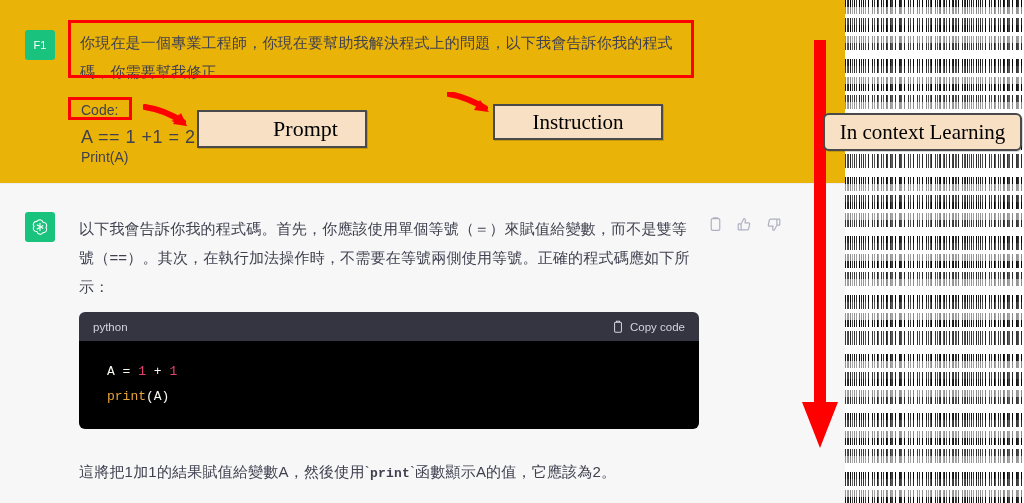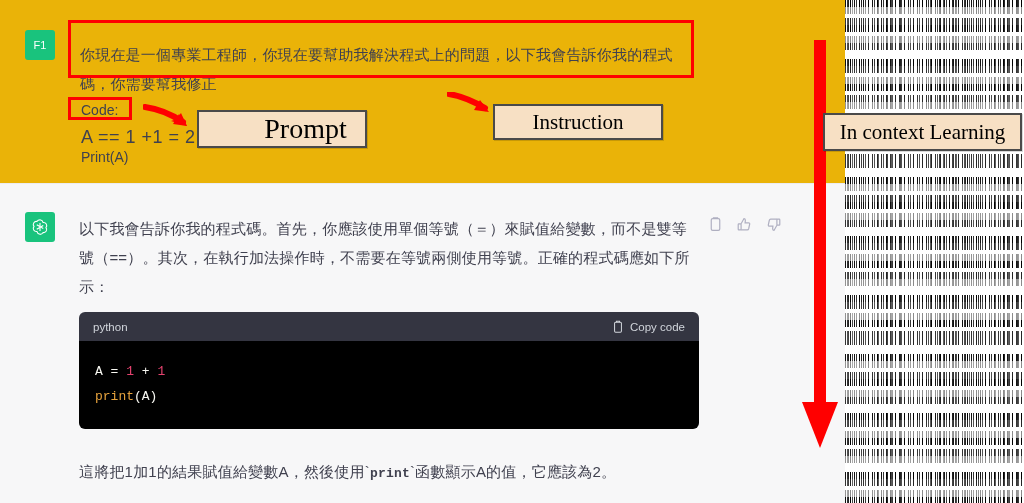--- a/index.html
+++ b/index.html
@@ -49,21 +49,20 @@
 
   
   #prompt-text {
     position: absolute;
     left: 80px; top: 28px;
     width: 608px;
     font-size: 15px;
     line-height: 29px;
     color: #40414f;
     letter-spacing: 0.2px;
-    margin-top: 12px;
   }
 
   #prompt-highlight-box {
     position: absolute;
     left: 68px; top: 20px;
     width: 626px; height: 58px;
     border: 3px solid #ff0000;
     pointer-events: none;
   }
 
@@ -141,21 +140,21 @@
     align-items: center;
     gap: 6px;
     font-size: 11.5px;
     color: #d1d5db;
     cursor: pointer;
   }
   #copy-code-btn svg { width: 12px; height: 14px; display: block; }
 
   #code-block-body {
     background: #000000;
-    padding: 18px 16px 20px 16px;
+    padding: 18px 16px 20px 28px;
     font-family: "Liberation Mono", "DejaVu Sans Mono", monospace;
     font-size: 13px;
     line-height: 25px;
   }
   .tok-plain  { color: #f8f8f2; }
   .tok-num    { color: #e4436f; }
   .tok-fn     { color: #e8a33d; }
 
   
   #closing-paragraph {
@@ -183,33 +182,34 @@
     font-family: "Liberation Serif", serif;
     color: #000000;
     display: flex;
     align-items: center;
     justify-content: center;
     box-shadow: 1px 1px 0 rgba(0,0,0,.15);
   }
   #label-prompt {
     left: 197px; top: 110px;
     width: 170px; height: 38px;
-    font-size: 28px;
+    font-size: 22px;
     padding-left: 47px;
   }
   #label-instruction {
     left: 493px; top: 104px;
     width: 170px; height: 36px;
     font-size: 21px;
   }
   #label-icl {
     left: 823px; top: 113px;
     width: 199px; height: 38px;
     font-size: 21px;
     z-index: 30;
+    border-radius: 6px;
   }
 
   
   .arrow-small {
     position: absolute;
     pointer-events: none;
   }
   #arrow-prompt { left: 143px; top: 104px; width: 48px; height: 26px; }
   #arrow-instruction { left: 447px; top: 92px; width: 44px; height: 24px; }
 

